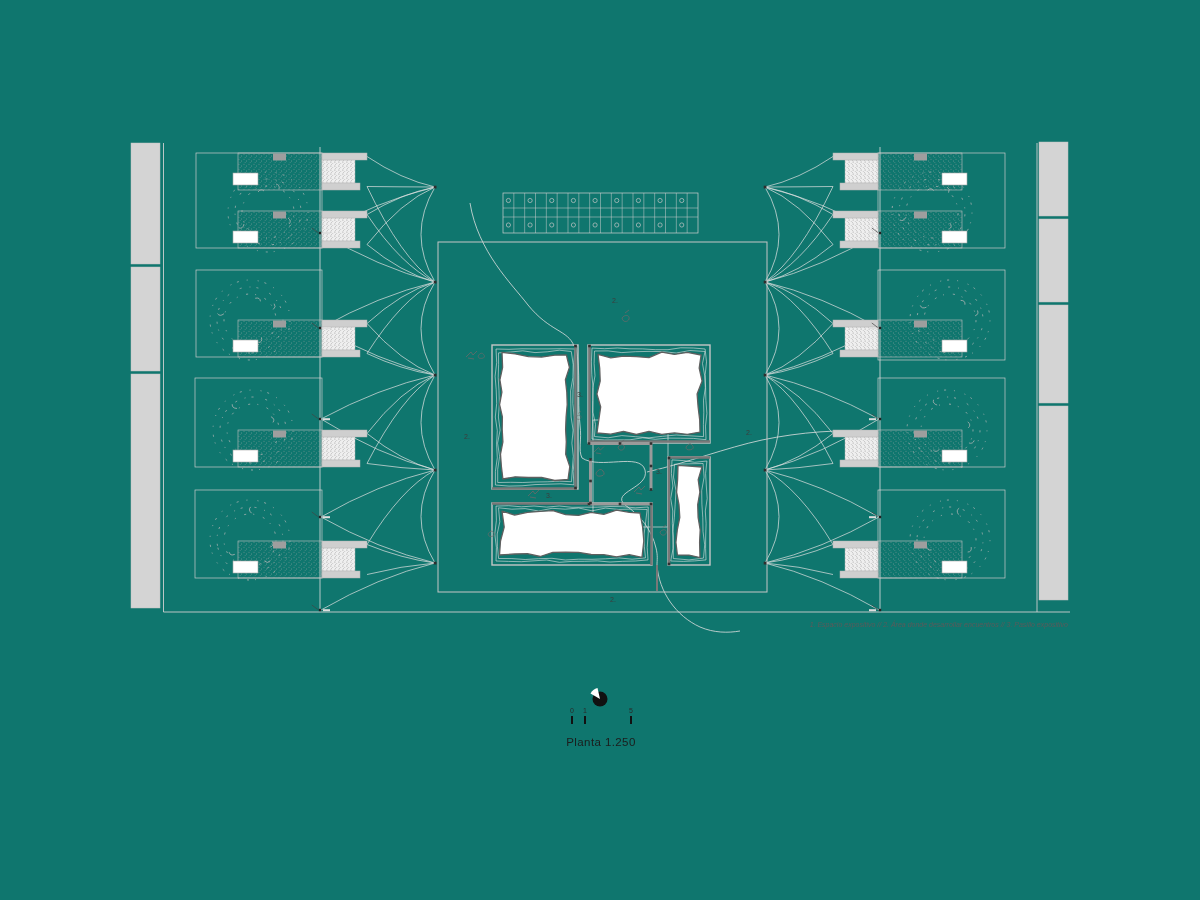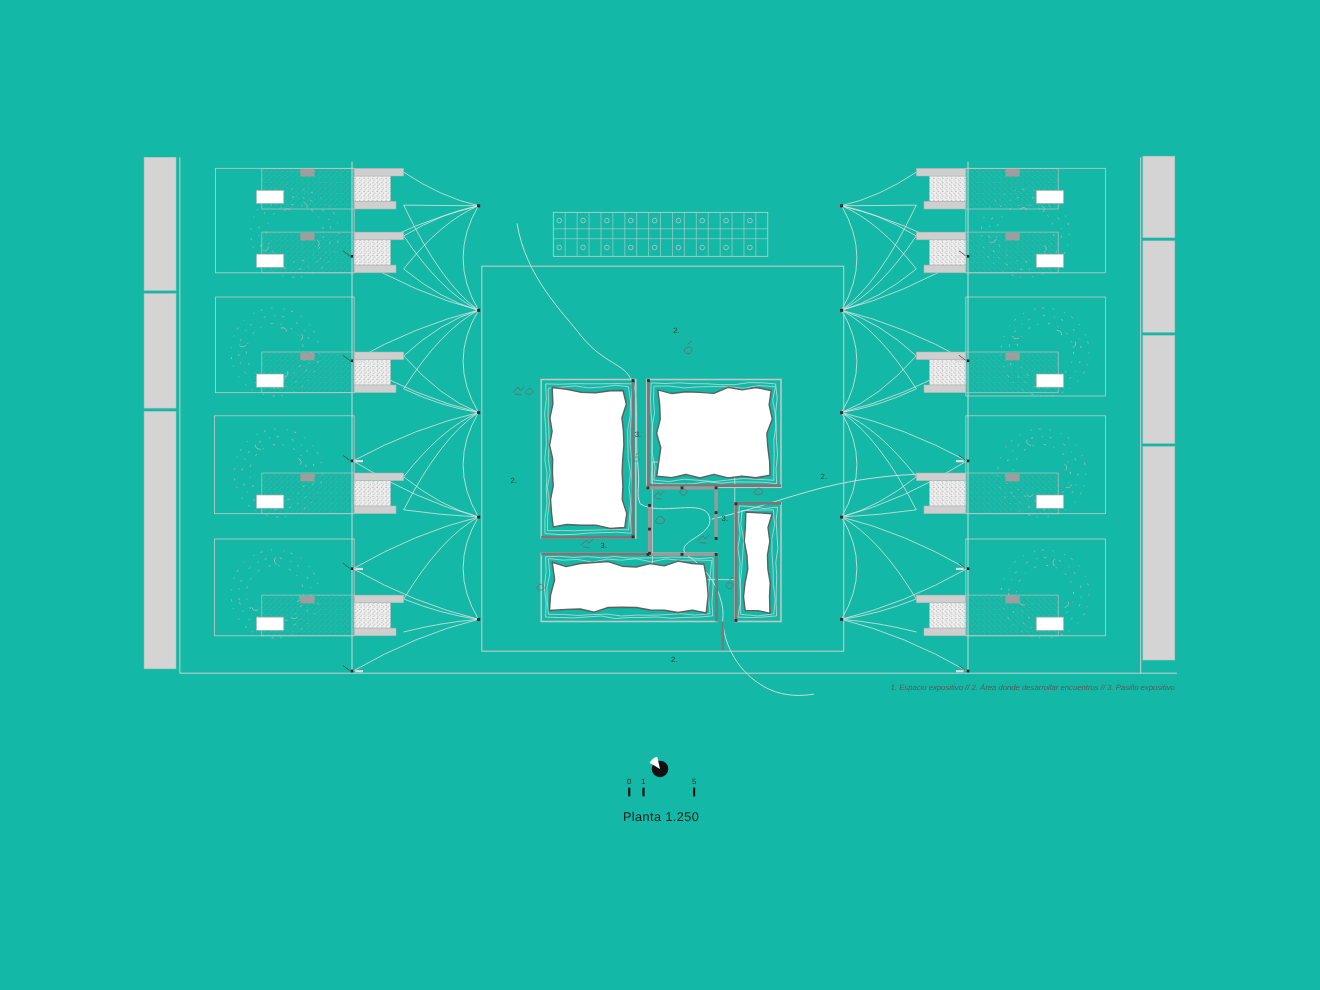--- a/index.html
+++ b/index.html
@@ -1,16 +1,16 @@
 <!DOCTYPE html>
 <html><head>
 <meta charset="utf-8">
 <style>
   html,body{margin:0;padding:0;background:#fff;width:1200px;height:900px;overflow:hidden;}
-  .sheet{position:relative;width:1200px;height:900px;background:#14b8a6;
+  .sheet{position:relative;width:1200px;height:900px;background:#0f766e;
          font-family:"Liberation Sans", sans-serif;}
   svg{position:absolute;left:0;top:0;}
   text{font-family:"Liberation Sans", sans-serif;}
   .num-label{font-size:7px;fill:#3c3c3c;}
   .scale-num{font-size:7px;fill:#2a2a2a;}
   .title-txt{font-size:11.5px;fill:#1c1c1c;letter-spacing:.4px;}
   .legend-txt{font-size:7px;font-style:italic;fill:#5a5a5a;}
 </style>
 </head>
 <body>

